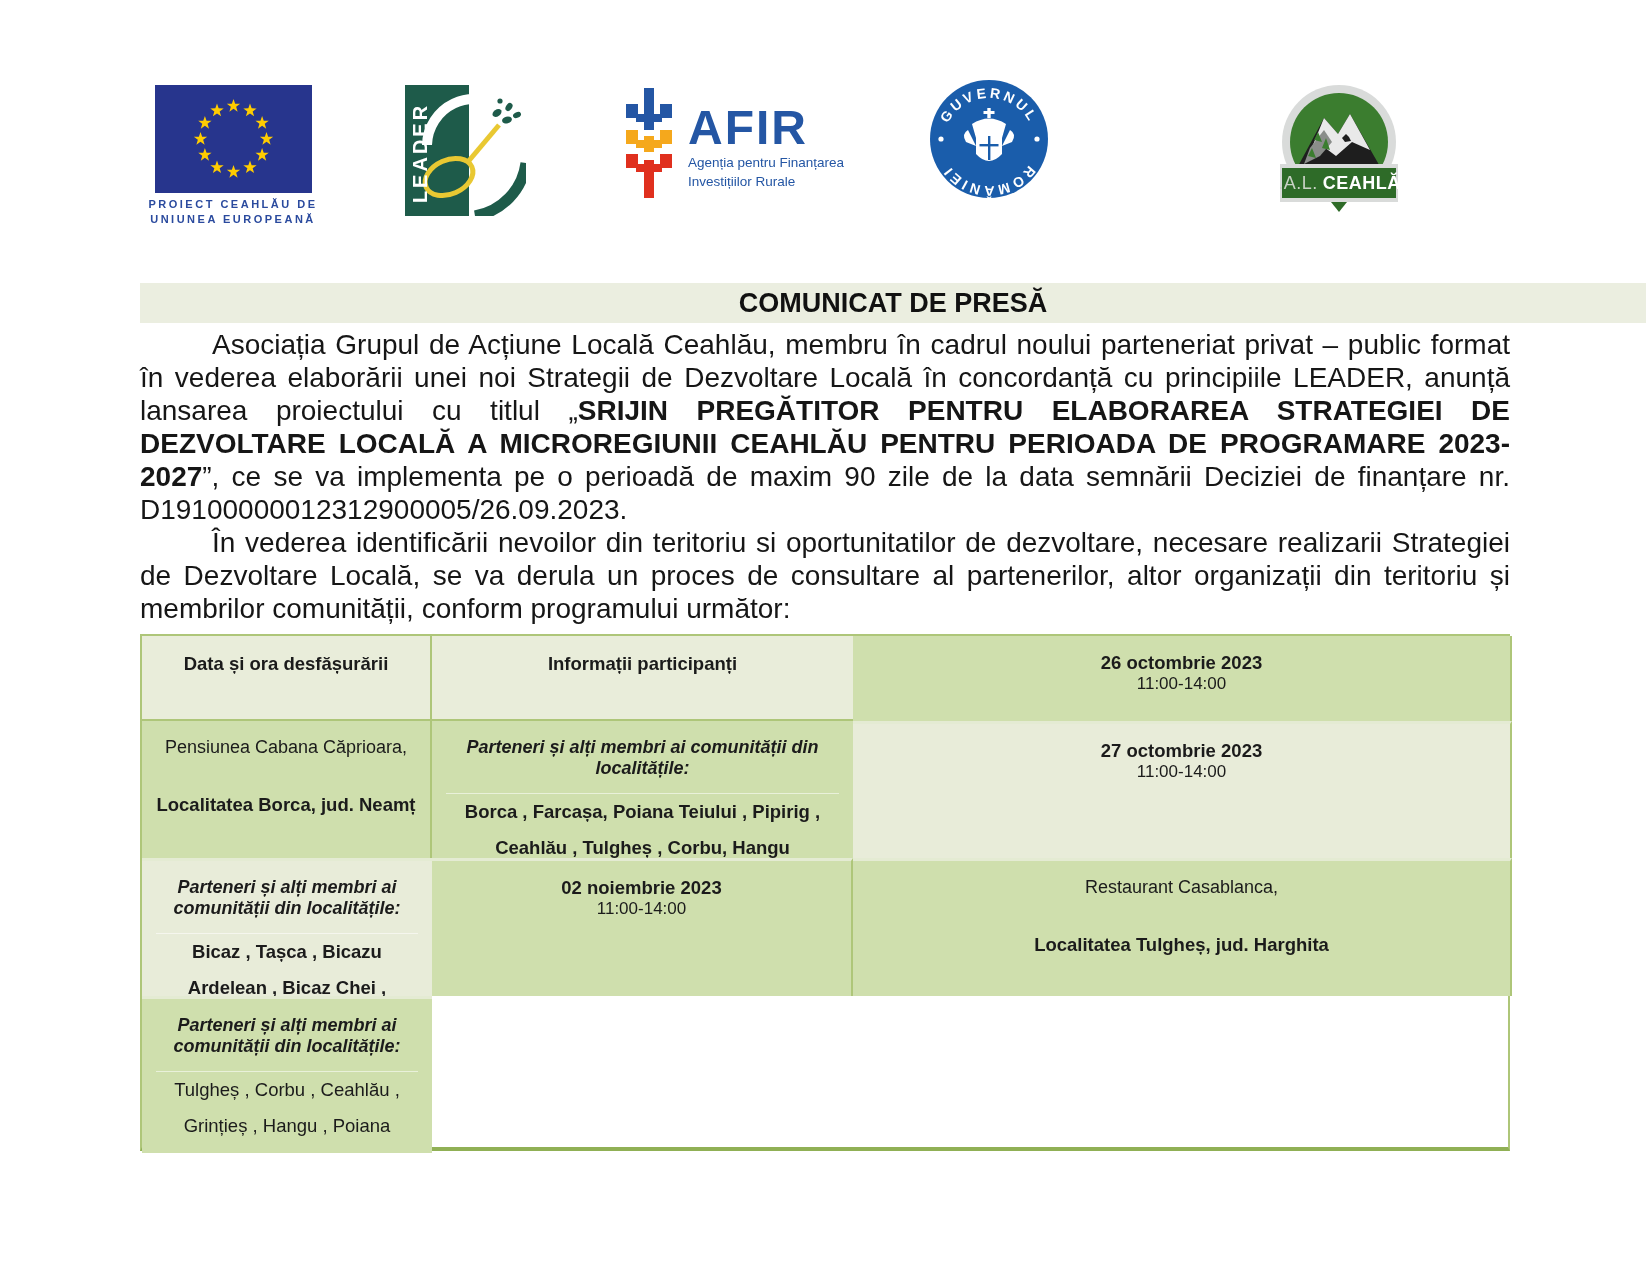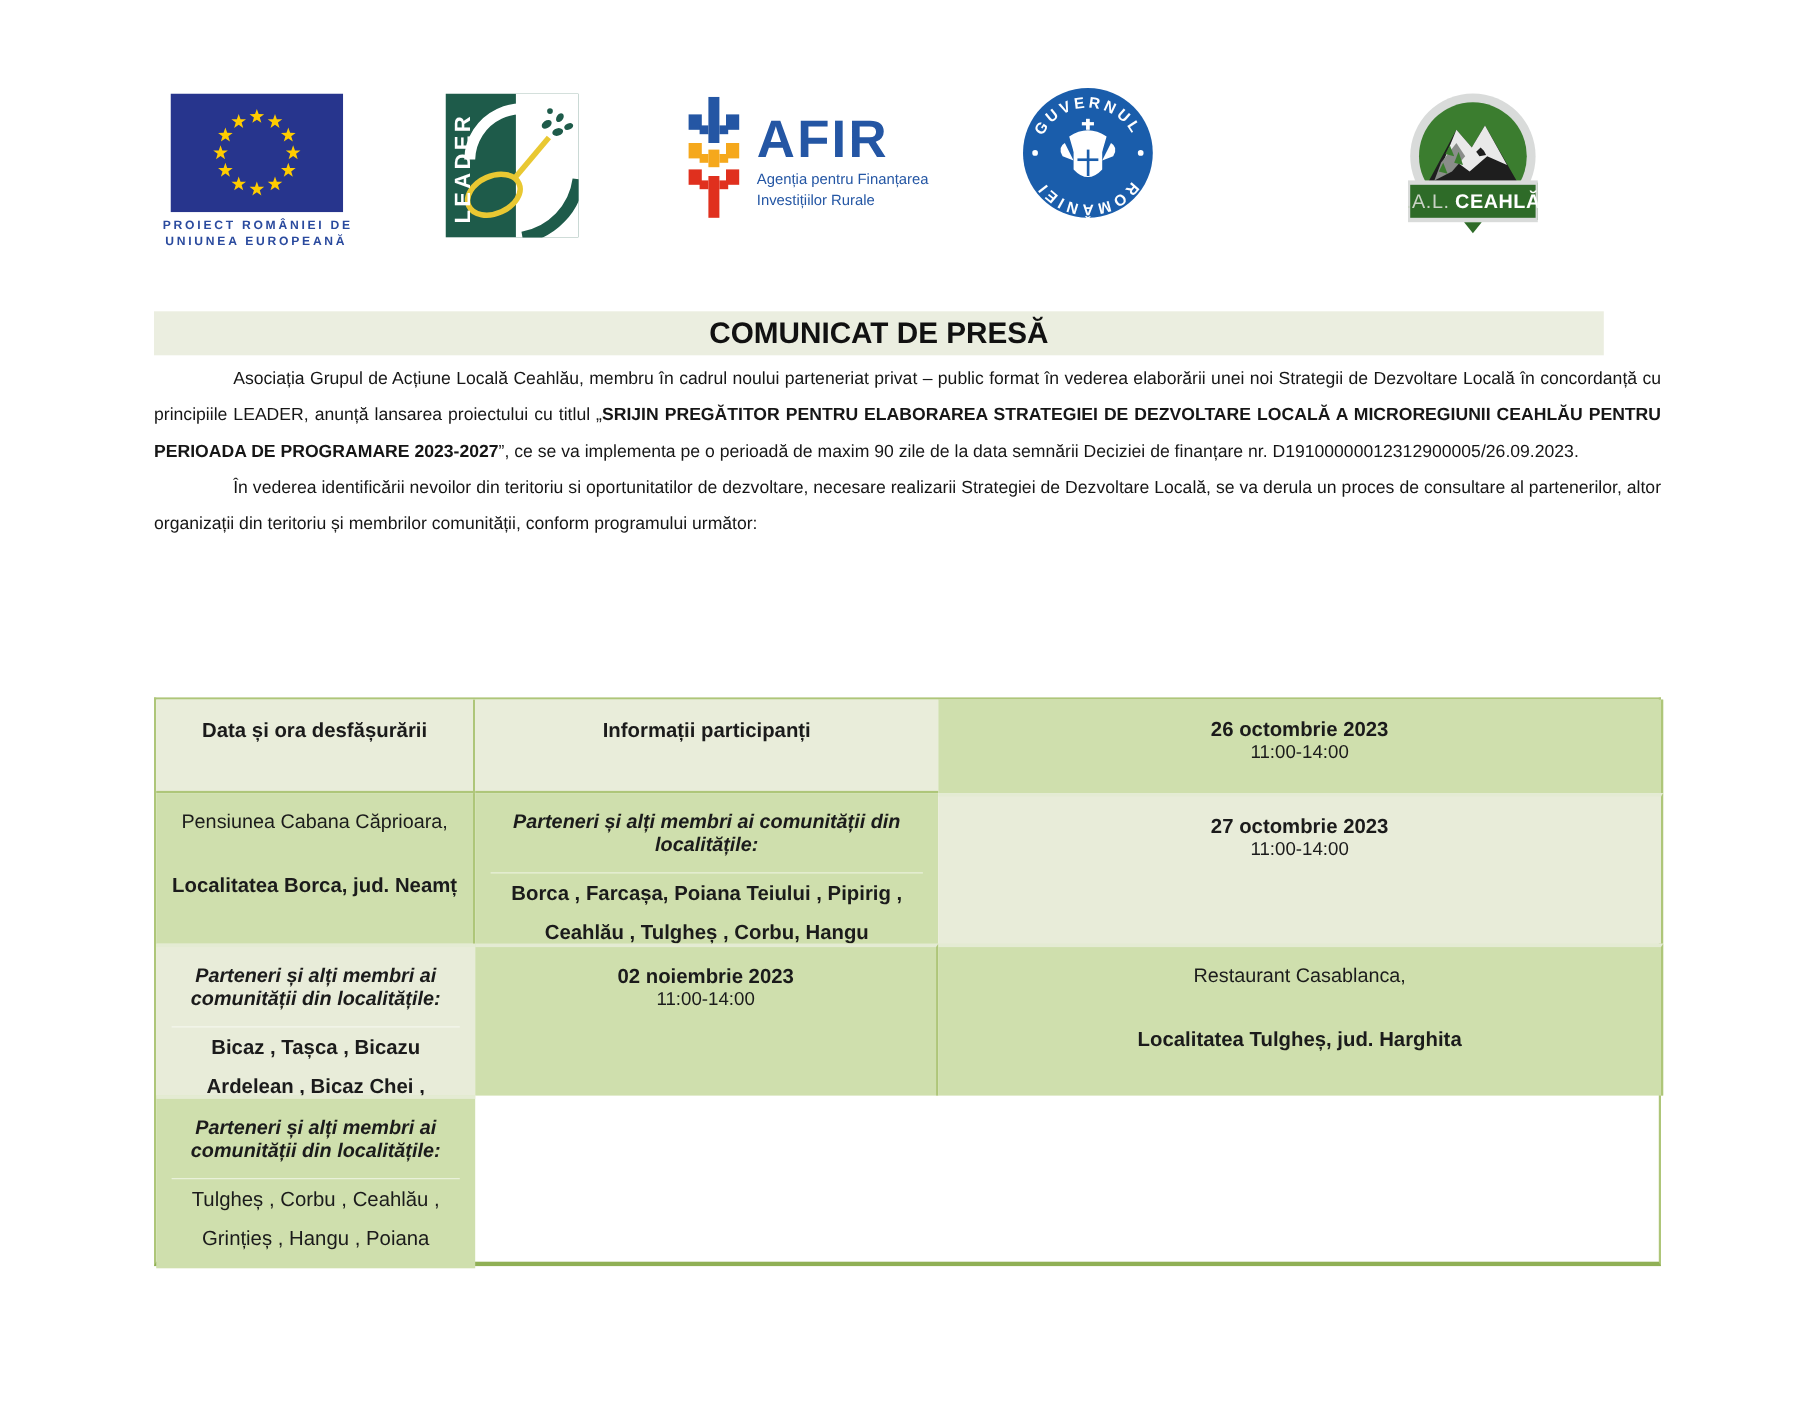--- a/index.html
+++ b/index.html
@@ -13,26 +13,26 @@
   .eu-cap{font-size:11px;font-weight:bold;letter-spacing:2.5px;color:#2a4a9e;line-height:15px;white-space:nowrap;}
   .logo-leader{left:405px;top:85px;}
   .logo-afir{left:620px;top:88px;display:flex;align-items:center;}
   .afir-text{margin-left:10px;margin-top:6px;}
   .afir-name{font-size:48px;font-weight:bold;color:#2456a4;letter-spacing:2px;line-height:48px;}
   .afir-sub{font-size:13.5px;color:#2456a4;line-height:17px;margin-top:2px;}
   .logo-guvern{left:928px;top:78px;}
   .logo-gal{left:1280px;top:78px;}
 
   
-  .titlebar{position:absolute;left:140px;top:283px;width:1318px;height:40px;background:#ebeee0;
+  .titlebar{position:absolute;left:140px;top:283px;width:1506px;height:40px;background:#ebeee0;
             display:flex;align-items:center;justify-content:center;}
   .titlebar span{font-size:27px;font-weight:bold;color:#111;}
 
   
-  .bodytext{position:absolute;left:140px;top:328px;width:1370px;font-size:16px;line-height:33px;
+  .bodytext{position:absolute;left:140px;top:328px;width:1370px;font-size:28px;line-height:33px;
             text-align:justify;color:#161616;}
   .bodytext p{margin:0;text-indent:72px;}
   .bodytext p.p2{margin-top:0;}
   .bodytext b{font-weight:bold;}
 
   
   .stable{position:absolute;left:140px;top:634px;width:1370px;height:517px;
           display:grid;grid-template-columns:290px 421px 659px;
           grid-template-rows:85px 137px 138px 157px;
           border:2px solid #aec679;border-bottom:4px solid #90b055;box-sizing:border-box;}
@@ -74,21 +74,21 @@
           <polygon points="0,-7 1.65,-2.27 6.66,-2.16 2.66,0.87 4.11,5.66 0,2.8 -4.11,5.66 -2.66,0.87 -6.66,-2.16 -1.65,-2.27" transform="translate(107.1,70)"></polygon>
           <polygon points="0,-7 1.65,-2.27 6.66,-2.16 2.66,0.87 4.11,5.66 0,2.8 -4.11,5.66 -2.66,0.87 -6.66,-2.16 -1.65,-2.27" transform="translate(95,82.4)"></polygon>
           <polygon points="0,-7 1.65,-2.27 6.66,-2.16 2.66,0.87 4.11,5.66 0,2.8 -4.11,5.66 -2.66,0.87 -6.66,-2.16 -1.65,-2.27" transform="translate(78.5,87)"></polygon>
           <polygon points="0,-7 1.65,-2.27 6.66,-2.16 2.66,0.87 4.11,5.66 0,2.8 -4.11,5.66 -2.66,0.87 -6.66,-2.16 -1.65,-2.27" transform="translate(62,82.4)"></polygon>
           <polygon points="0,-7 1.65,-2.27 6.66,-2.16 2.66,0.87 4.11,5.66 0,2.8 -4.11,5.66 -2.66,0.87 -6.66,-2.16 -1.65,-2.27" transform="translate(49.9,70)"></polygon>
           <polygon points="0,-7 1.65,-2.27 6.66,-2.16 2.66,0.87 4.11,5.66 0,2.8 -4.11,5.66 -2.66,0.87 -6.66,-2.16 -1.65,-2.27" transform="translate(45.5,54)"></polygon>
           <polygon points="0,-7 1.65,-2.27 6.66,-2.16 2.66,0.87 4.11,5.66 0,2.8 -4.11,5.66 -2.66,0.87 -6.66,-2.16 -1.65,-2.27" transform="translate(49.9,38)"></polygon>
           <polygon points="0,-7 1.65,-2.27 6.66,-2.16 2.66,0.87 4.11,5.66 0,2.8 -4.11,5.66 -2.66,0.87 -6.66,-2.16 -1.65,-2.27" transform="translate(62,25.6)"></polygon>
         </g>
       </svg>
-      <div class="eu-cap">PROIECT ROMÂNIEI DE</div>
+      <div class="eu-cap">PROIECT CEAHLĂU DE</div>
       <div class="eu-cap">UNIUNEA EUROPEANĂ</div>
     </div>
 
     <div class="logo logo-leader">
       <svg width="121" height="131" viewBox="0 0 121 131">
         <rect width="121" height="131" fill="#1e5b4a"></rect>
         <rect x="64" y="0" width="57" height="131" fill="#ffffff"></rect>
         <path d="M 22,60 A 47,47 0 0 1 98,24" stroke="#ffffff" stroke-width="10" fill="none"></path>
         <path d="M 70,131 A 62,62 0 0 0 121,78" stroke="#1e5b4a" stroke-width="11" fill="none"></path>
         <ellipse cx="44" cy="92" rx="25" ry="17" transform="rotate(-24 44 92)" stroke="#e9c832" stroke-width="5" fill="none"></ellipse>

